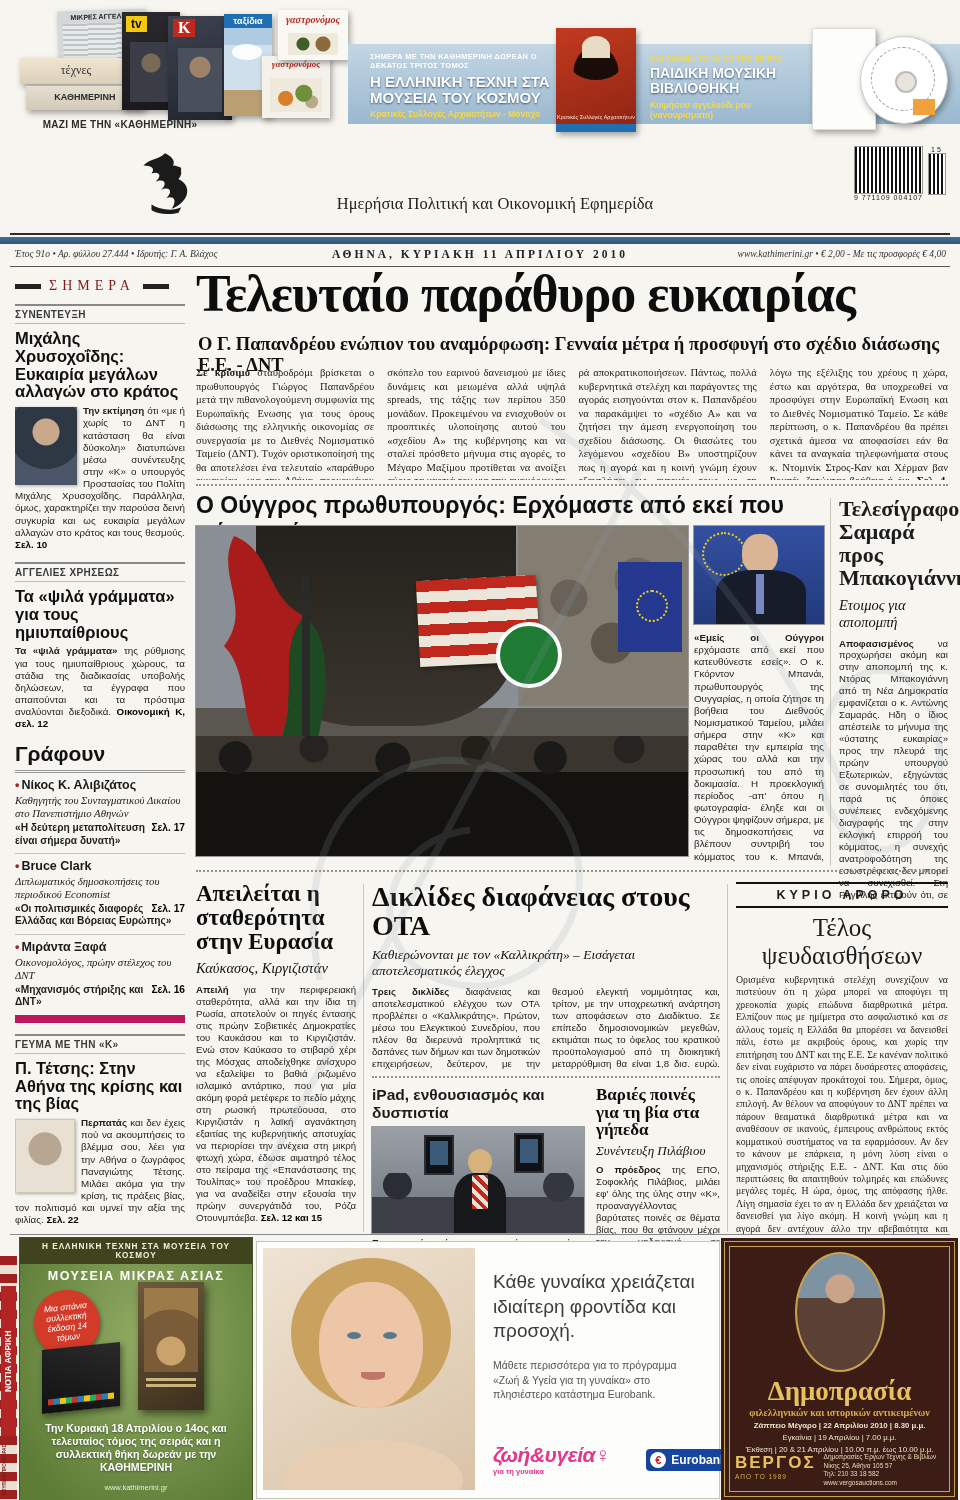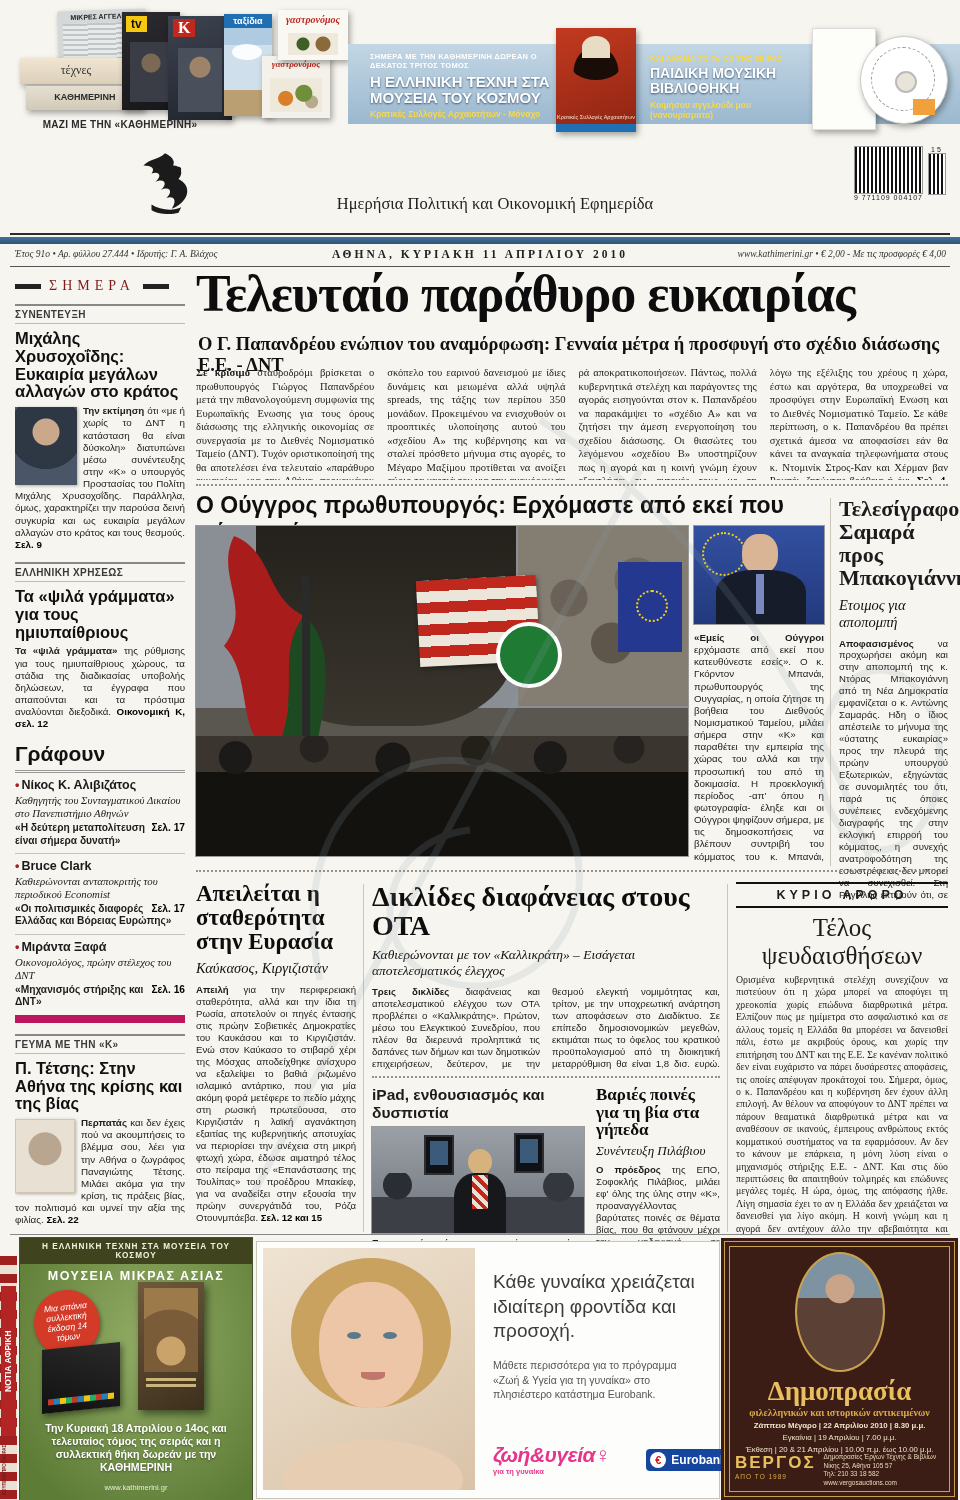--- a/index.html
+++ b/index.html
@@ -184,41 +184,41 @@
       <span class="txt">ΣΗΜΕΡΑ</span>
       <span class="bar"></span>
     </div>
 
     <div class="kick" style="margin-top:0;">ΣΥΝΕΝΤΕΥΞΗ</div>
     <div class="sb-title">Μιχάλης Χρυσοχοΐδης: Ευκαιρία μεγάλων αλλαγών στο κράτος</div>
     <p class="sb-body">
       <span class="ph" style="width:62px;height:78px;background:radial-gradient(circle at 50% 32%,#c9a88c 0 13px,#2e3744 14px 60%,#4a5668 61%);display:block;"></span>
       <b>Την εκτίμηση</b>
       <span>ότι «με ή χωρίς το ΔΝΤ η κατάσταση θα είναι δύσκολη» διατυπώνει μέσω συνέντευξης στην «Κ» ο υπουργός Προστασίας του Πολίτη Μιχάλης Χρυσοχοΐδης. Παράλληλα, όμως, χαρακτηρίζει την παρούσα δεινή συγκυρία και ως ευκαιρία μεγάλων αλλαγών στο κράτος και τους θεσμούς.</span>
-      <b class="pg">Σελ. 9</b>
+      <b class="pg">Σελ. 10</b>
     </p>
 
-    <div class="kick">ΕΛΛΗΝΙΚΗ ΧΡΗΣΕΩΣ</div>
+    <div class="kick">ΑΓΓΕΛΙΕΣ ΧΡΗΣΕΩΣ</div>
     <div class="sb-title">Τα «ψιλά γράμματα» για τους ημιυπαίθριους</div>
     <p class="sb-body">
       <b>Τα «ψιλά γράμματα»</b>
       <span>της ρύθμισης για τους ημιυπαίθριους χώρους, τα στάδια της διαδικασίας υποβολής δηλώσεων, τα έγγραφα που απαιτούνται και τα πρόστιμα αναλύονται διεξοδικά.</span>
       <b class="pg">Οικονομική Κ, σελ. 12</b>
     </p>
 
     <div class="grafoun">Γράφουν</div>
 
     <div class="colst">
       <div class="nm"><span class="bullet">•</span><span>Νίκος Κ. Αλιβιζάτος</span></div>
       <div class="role">Καθηγητής του Συνταγματικού Δικαίου στο Πανεπιστήμιο Αθηνών</div>
       <div class="qt"><b class="pg">Σελ. 17</b><span>«Η δεύτερη μεταπολίτευση είναι σήμερα δυνατή»</span></div>
     </div>
     <div class="colst">
       <div class="nm"><span class="bullet">•</span><span>Bruce Clark</span></div>
-      <div class="role">Καθιερώνονται ανταποκριτής του περιοδικού Economist</div>
+      <div class="role">Διπλωματικός δημοσκοπήσεις του περιοδικού Economist</div>
       <div class="qt"><b class="pg">Σελ. 17</b><span>«Οι πολιτισμικές διαφορές Ελλάδας και Βόρειας Ευρώπης»</span></div>
     </div>
     <div class="colst" style="border-bottom:8px solid #be185d;">
       <div class="nm"><span class="bullet">•</span><span>Μιράντα Ξαφά</span></div>
       <div class="role">Οικονομολόγος, πρώην στέλεχος του ΔΝΤ</div>
       <div class="qt"><b class="pg">Σελ. 16</b><span>«Μηχανισμός στήριξης και ΔΝΤ»</span></div>
     </div>
 
     <div class="kick">ΓΕΥΜΑ ΜΕ ΤΗΝ «Κ»</div>
     <div class="sb-title">Π. Τέτσης: Στην Αθήνα της κρίσης και της βίας</div>

